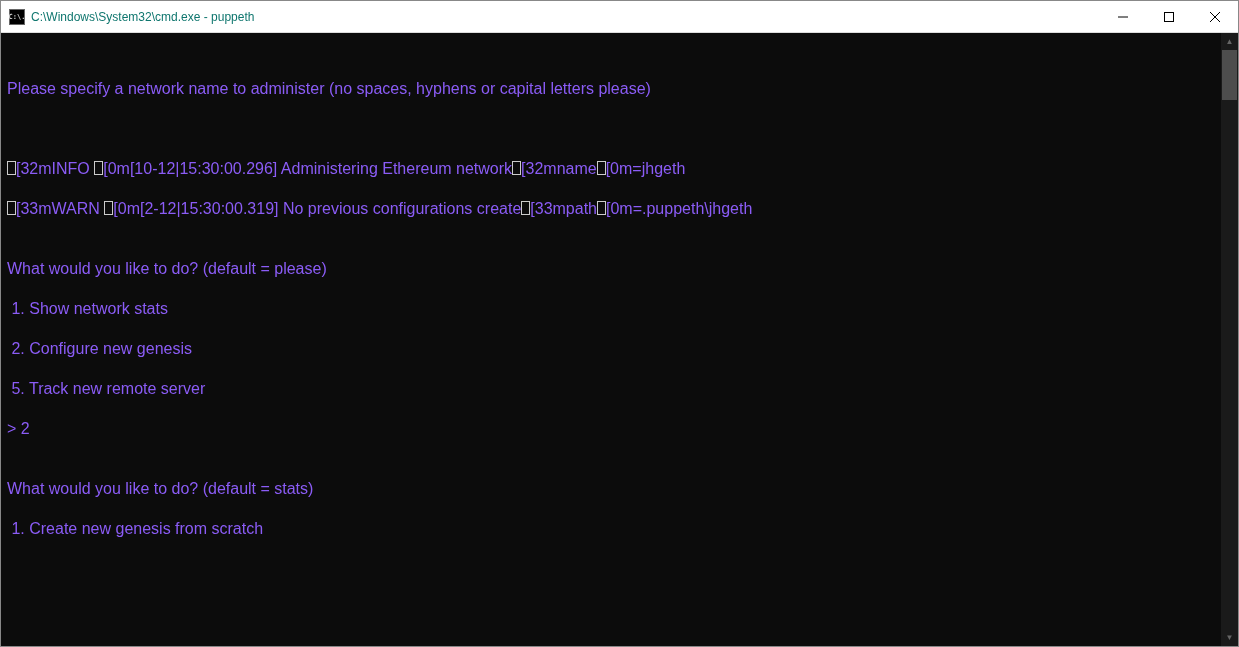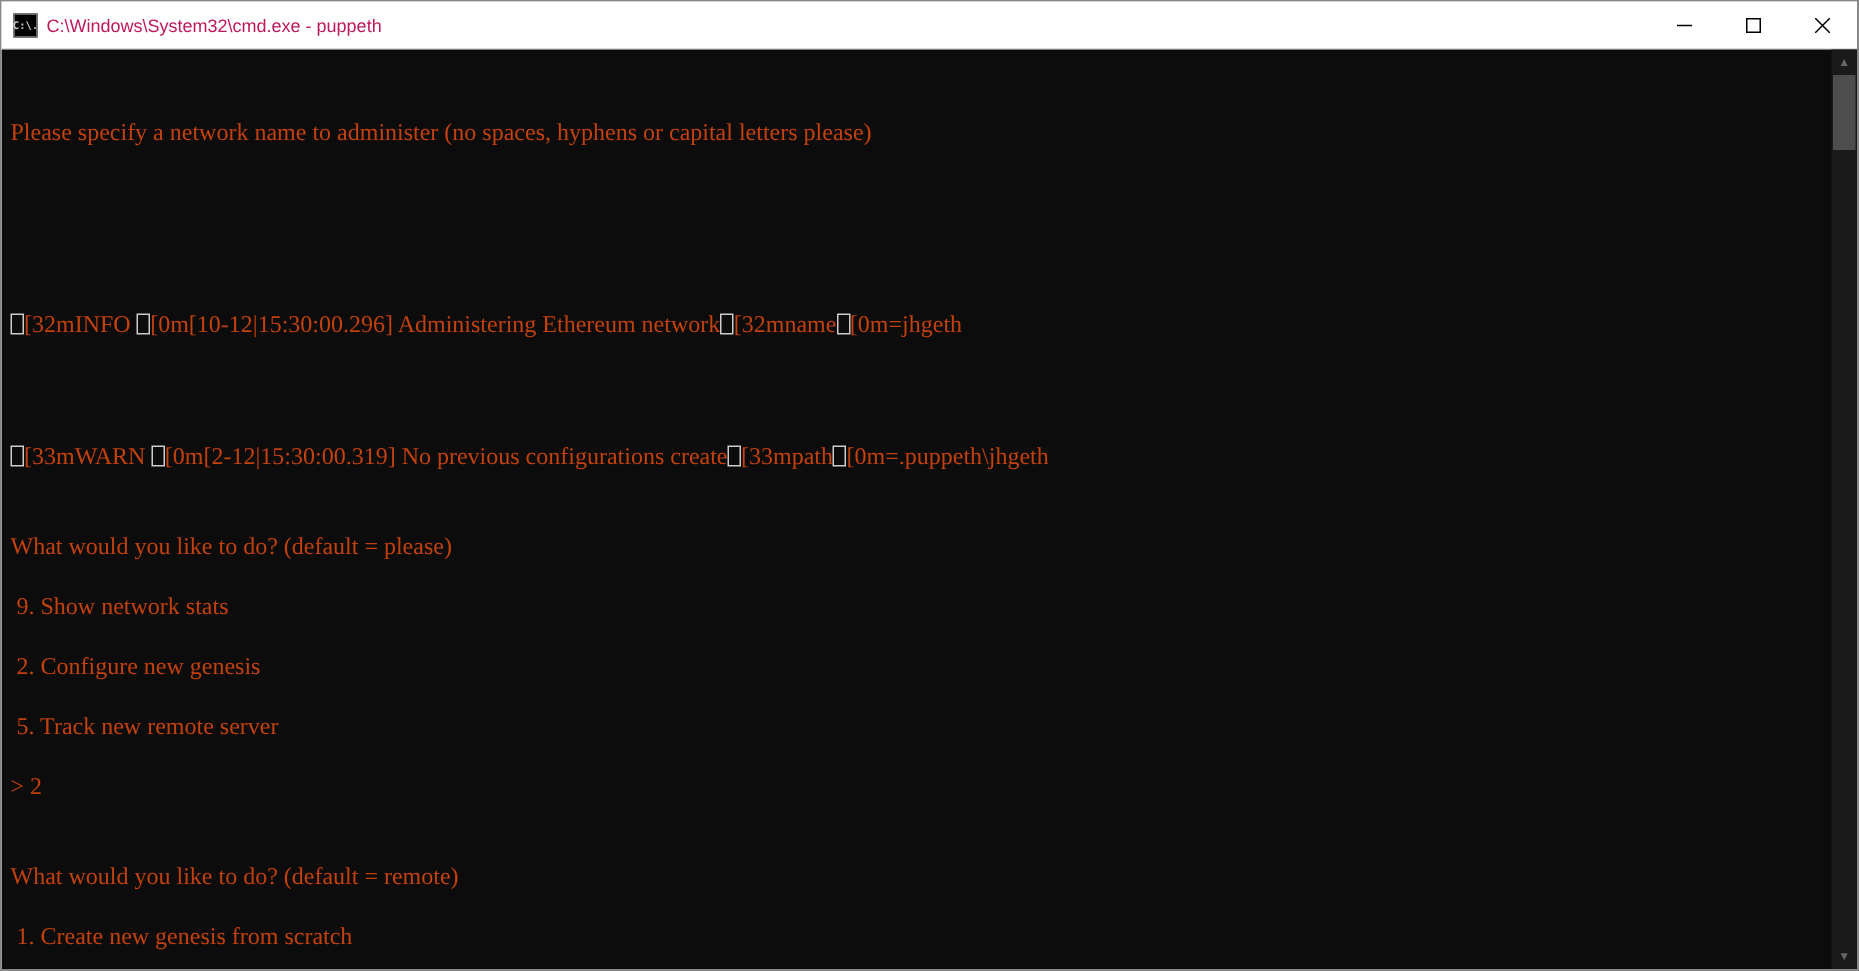--- a/index.html
+++ b/index.html
@@ -32,21 +32,21 @@
       align-items: center;
       justify-content: center;
       font-size: 7px;
       color: #ccc;
       font-family: monospace;
       font-weight: bold;
       border: 1px solid #666;
     }
     .titlebar-title {
       font-size: 12px;
-      color: #be185d;
+      color: #0f766e;
       flex: 1;
     }
     .win-controls {
       display: flex;
       height: 100%;
     }
     .win-btn {
       width: 46px;
       height: 100%;
       display: flex;
@@ -64,22 +64,22 @@
     }
     .terminal-wrap {
       position: relative;
       width: 100%;
       height: calc(100% - 32px);
       background: #0c0c0c;
       display: flex;
     }
     .terminal {
       flex: 1;
-      color: #c2410c;
-      font-family: Liberation Serif, serif;
+      color: #8b5cf6;
+      font-family: Liberation Sans, sans-serif;
       font-size: 16px;
       line-height: 20px;
       white-space: pre;
       padding: 6px 0 0 6px;
       overflow: hidden;
     }
     .terminal .line {
       display: block;
     }
     .scrollbar {
@@ -111,21 +111,20 @@
     .ansi-box {
       display: inline-block;
       border: 1px solid #cccccc;
       width: 9px;
       height: 14px;
       vertical-align: text-bottom;
       margin-bottom: 2px;
     }
     .log-line {
       display: flex;
-      margin-top: 48px;
     }
     .log-left {
       width: 760px;
       flex-shrink: 0;
     }
     .log-right {
       flex: 1;
     }
     .cursor {
       display: inline-block;
@@ -165,26 +164,26 @@
 <div class="terminal-wrap">
   <div class="terminal">
 <span class="line"></span>
 <span class="line">Please specify a network name to administer (no spaces, hyphens or capital letters please)</span>
 <span class="line"></span>
 <span class="line"></span>
 <span class="line log-line"><span class="log-left"><span class="ansi-box"></span><span>[32mINFO </span><span class="ansi-box"></span><span>[0m</span><span>[10-12|15:30:00.296] </span><span>Administering Ethereum network</span></span><span class="log-right"><span class="ansi-box"></span><span>[32mname</span><span class="ansi-box"></span><span>[0m</span><span>=jhgeth</span></span></span>
 <span class="line log-line"><span class="log-left"><span class="ansi-box"></span><span>[33mWARN </span><span class="ansi-box"></span><span>[0m</span><span>[2-12|15:30:00.319] </span><span>No previous configurations create</span></span><span class="log-right"><span class="ansi-box"></span><span>[33mpath</span><span class="ansi-box"></span><span>[0m</span><span>=.puppeth\jhgeth</span></span></span>
 <span class="line"></span>
 <span class="line">What would you like to do? (default = please)</span>
-<span class="line"> 9. Show network stats</span>
+<span class="line"> 1. Show network stats</span>
 <span class="line"> 2. Configure new genesis</span>
 <span class="line"> 5. Track new remote server</span>
 <span class="line">&gt; 2</span>
 <span class="line"></span>
-<span class="line">What would you like to do? (default = remote)</span>
+<span class="line">What would you like to do? (default = stats)</span>
 <span class="line"> 1. Create new genesis from scratch</span>
 
 
 <span class="line"></span>
 
 
 
 
 <span class="line"></span>
 

